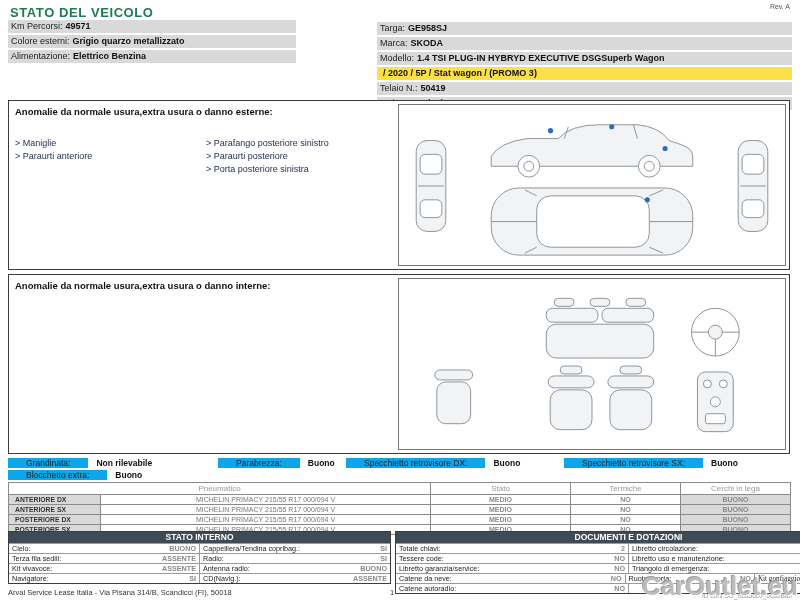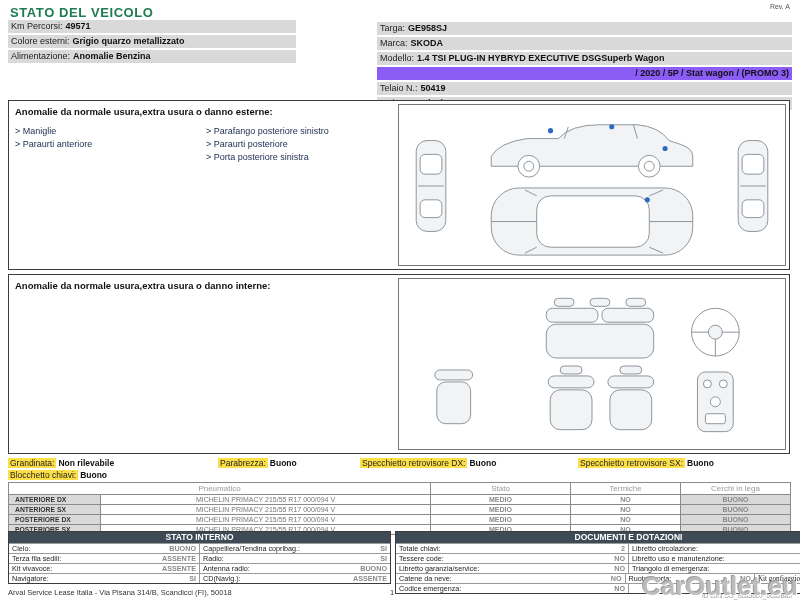--- a/index.html
+++ b/index.html
@@ -11,41 +11,41 @@
   }
 
   .page-title { position:absolute; left:10px; top:5px; font-size:13px; font-weight:bold;
     color:#1e7b52; letter-spacing:.6px; }
   .rev { position:absolute; right:10px; top:3px; font-size:7px; color:#555; }
 
   .info-left  { position:absolute; left:8px;   top:20px; width:288px; }
   .info-right { position:absolute; left:377px; top:22px; width:415px; }
   .info-row { background:#d9d9d9; margin-bottom:2px; padding:1px 3px; font-size:9px;
     line-height:11px; white-space:nowrap; overflow:hidden; }
-  .info-row.plain { background:#8b5cf6;text-align:right; }
+  .info-row.plain { background:#fde047; }
   .info-row .lbl { color:#222; }
   .info-row .val { font-weight:bold; color:#101014; margin-left:3px; }
 
   .box { position:absolute; left:8px; width:782px; border:1px solid #3c3c3c; background:#fff; }
   .box1 { top:100px; height:170px;text-decoration:underline; }
   .box2 { top:274px; height:180px; }
   .box-text { position:absolute; left:6px; top:5px; width:382px; }
   .box-title { font-size:9.5px; font-weight:bold; color:#111; }
-  .damage-cols { display:flex; margin-top:8px; }
+  .damage-cols { display:flex; margin-top:20px; }
   .damage-cols .col { width:50%; font-size:9px; line-height:13px; color:#233154; }
   .diagram { position:absolute; top:3px; right:3px; bottom:3px; width:388px;
     border:1px solid #777; background:#fff; }
   .diagram svg { width:100%; height:100%; display:block; }
 
   .checks { position:absolute; left:8px; top:458px; width:782px; font-size:8.5px; }
   .checks .crow { display:flex; margin-bottom:2px; line-height:10px; }
   .checks .cell { white-space:nowrap; overflow:hidden; }
-  .c1{width:210px;} .c2{width:142px;} .c3{width:218px;} .c4{flex:1;}
-  .check-label { background:#fde047; padding:0 2px; color:#222;text-align:center; }
-  .check-value { font-weight:bold; color:#101014; margin-left:2px; }
+  .c1{width:210px;} .c2{width:128px;} .c3{width:218px;} .c4{flex:1;}
+  .check-label { background:#0ea5e9; padding:0 18px; color:#222;text-align:center; }
+  .check-value { font-weight:bold; color:#101014; margin-left:8px; }
 
   table.tyres { position:absolute; left:8px; top:482px; width:782px;
     border-collapse:collapse; table-layout:fixed; }
   .tyres td { border:1px solid #8a8a8a; font-size:7px; padding:0 6px; height:9px;
     line-height:9px; white-space:nowrap; overflow:hidden; }
   .tyres td.h { color:#9a9a9a; font-size:8px; height:11px; line-height:11px;
     text-align:center; font-weight:normal; }
   .tyres td.pos { background:#d9d9d9; font-weight:bold; color:#333; font-size:6.8px; }
   .tyres td.desc { text-align:center; color:#777; }
   .tyres td.mid { text-align:center; color:#8a8a8a; font-weight:bold; }
@@ -78,21 +78,21 @@
 <body>
 
 <div>
 
   <div class="page-title">STATO DEL VEICOLO</div>
   <div class="rev">Rev. A</div>
 
   <div class="info-left">
     <div class="info-row"><span class="lbl">Km Percorsi:</span><span class="val">49571</span></div>
     <div class="info-row"><span class="lbl">Colore esterni:</span><span class="val">Grigio quarzo metallizzato</span></div>
-    <div class="info-row"><span class="lbl">Alimentazione:</span><span class="val">Anomalie Benzina</span></div>
+    <div class="info-row"><span class="lbl">Alimentazione:</span><span class="val">Elettrico Benzina</span></div>
   </div>
 
   <div class="info-right">
     <div class="info-row"><span class="lbl">Targa:</span><span class="val">GE958SJ</span></div>
     <div class="info-row"><span class="lbl">Marca:</span><span class="val">SKODA</span></div>
     <div class="info-row"><span class="lbl">Modello:</span><span class="val">1.4 TSI PLUG-IN HYBRYD EXECUTIVE DSGSuperb Wagon</span></div>
     <div class="info-row plain"><span class="val">/ 2020 / 5P / Stat wagon / (PROMO 3)</span></div>
     <div class="info-row"><span class="lbl">Telaio N.:</span><span class="val">50419</span></div>
     <div class="info-row"><span class="lbl">1a imm.:</span><span class="val">04/03/2021</span></div>
   </div>
@@ -211,21 +211,21 @@
   </div>
 
   <div class="checks">
     <div class="crow">
       <div class="cell c1"><span class="check-label">Grandinata:</span><span class="check-value">Non rilevabile</span></div>
       <div class="cell c2"><span class="check-label">Parabrezza:</span><span class="check-value">Buono</span></div>
       <div class="cell c3"><span class="check-label">Specchietto retrovisore DX:</span><span class="check-value">Buono</span></div>
       <div class="cell c4"><span class="check-label">Specchietto retrovisore SX:</span><span class="check-value">Buono</span></div>
     </div>
     <div class="crow">
-      <div class="cell c1"><span class="check-label">Blocchetto chiavi:</span><span class="check-value">Buono</span></div>
+      <div class="cell c1"><span class="check-label">Blocchetto extra:</span><span class="check-value">Buono</span></div>
     </div>
   </div>
 
   <table class="tyres">
     <colgroup>
         <col style="width:92px">
         <col style="width:330px">
         <col style="width:140px">
         <col style="width:110px">
         <col style="width:110px">
@@ -353,21 +353,21 @@
           <span class="l">Ruota scorta:</span>
           <span class="v">NO</span>
         </div>
       <div class="pair p-c">
           <span class="l">Kit gonfiaggio:</span>
           <span class="v">SI</span>
         </div>
     </div>
     <div class="pair-row">
       <div class="pair">
-          <span class="l">Codice emergenza:</span>
+          <span class="l">Catene autoradio:</span>
           <span class="v">NO</span>
         </div>
       <div class="pair">
           <span class="l"></span>
           <span class="v"></span>
         </div>
     </div>
   </div>
 
   <div class="footer-address">Arval Service Lease Italia - Via Pisana 314/B, Scandicci (FI), 50018</div>

